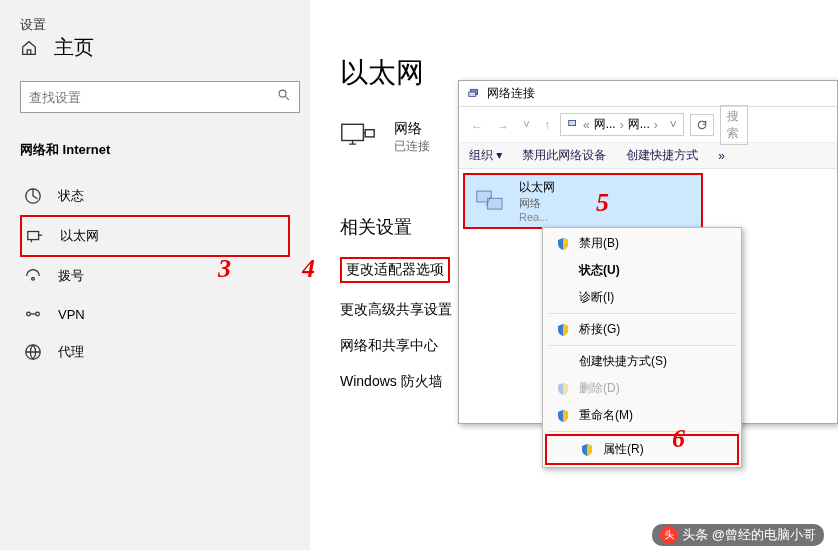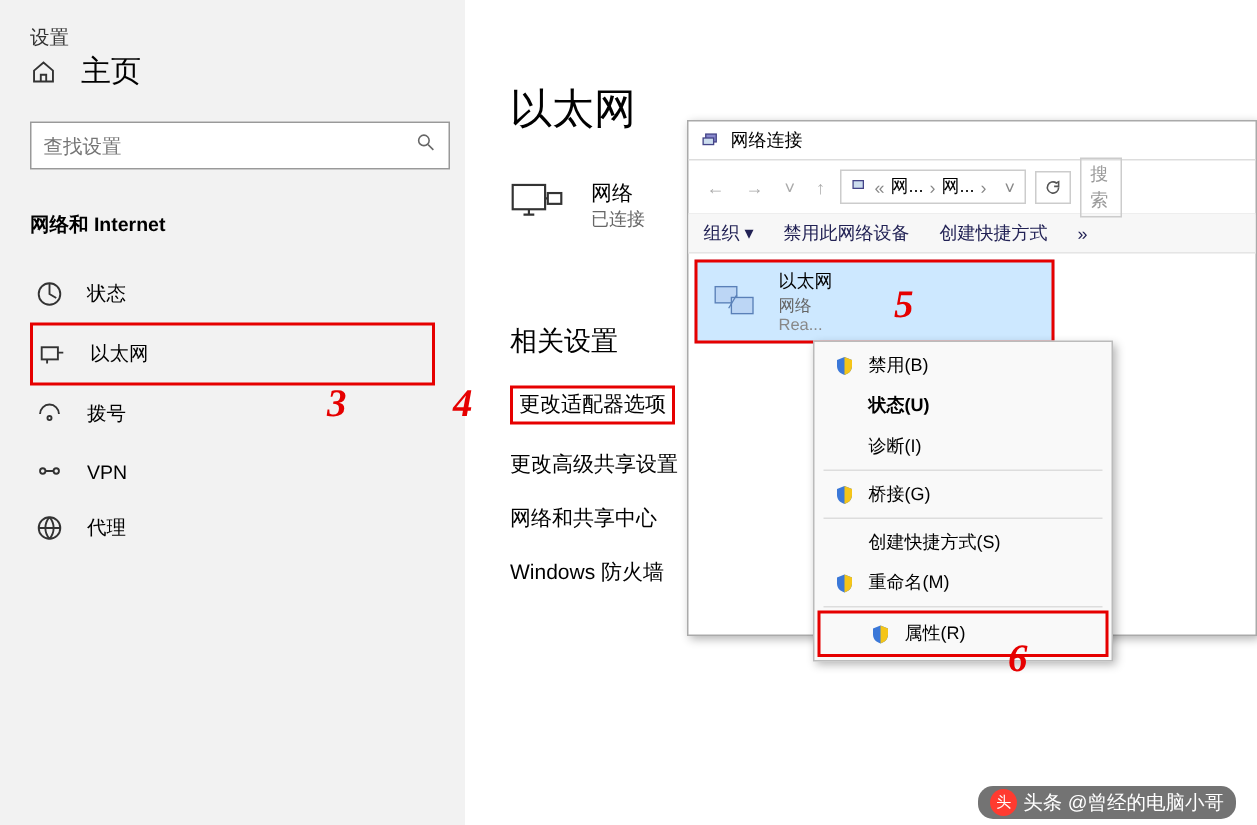--- a/index.html
+++ b/index.html
@@ -225,20 +225,29 @@
           <path d="M7 1l5 2v4c0 3-2 5-5 6V1z" fill="#f5c518"></path>
         </svg>
       </span>
       <span>桥接(G)</span>
     </div>
   <div class="ctx-sep"></div>
   <div class="ctx-item">
       <span class="icon-col"></span>
       <span>创建快捷方式(S)</span>
     </div>
+  <div class="ctx-item disabled">
+      <span class="icon-col">
+        <svg class="shield" viewBox="0 0 14 14" opacity=".4">
+          <path d="M7 1l5 2v4c0 3-2 5-5 6-3-1-5-3-5-6V3z" fill="#3b78d8"></path>
+          <path d="M7 1l5 2v4c0 3-2 5-5 6V1z" fill="#f5c518"></path>
+        </svg>
+      </span>
+      <span>删除(D)</span>
+    </div>
   <div class="ctx-item">
       <span class="icon-col">
         <svg class="shield" viewBox="0 0 14 14">
           <path d="M7 1l5 2v4c0 3-2 5-5 6-3-1-5-3-5-6V3z" fill="#3b78d8"></path>
           <path d="M7 1l5 2v4c0 3-2 5-5 6V1z" fill="#f5c518"></path>
         </svg>
       </span>
       <span>重命名(M)</span>
     </div>
   <div class="ctx-sep"></div>

